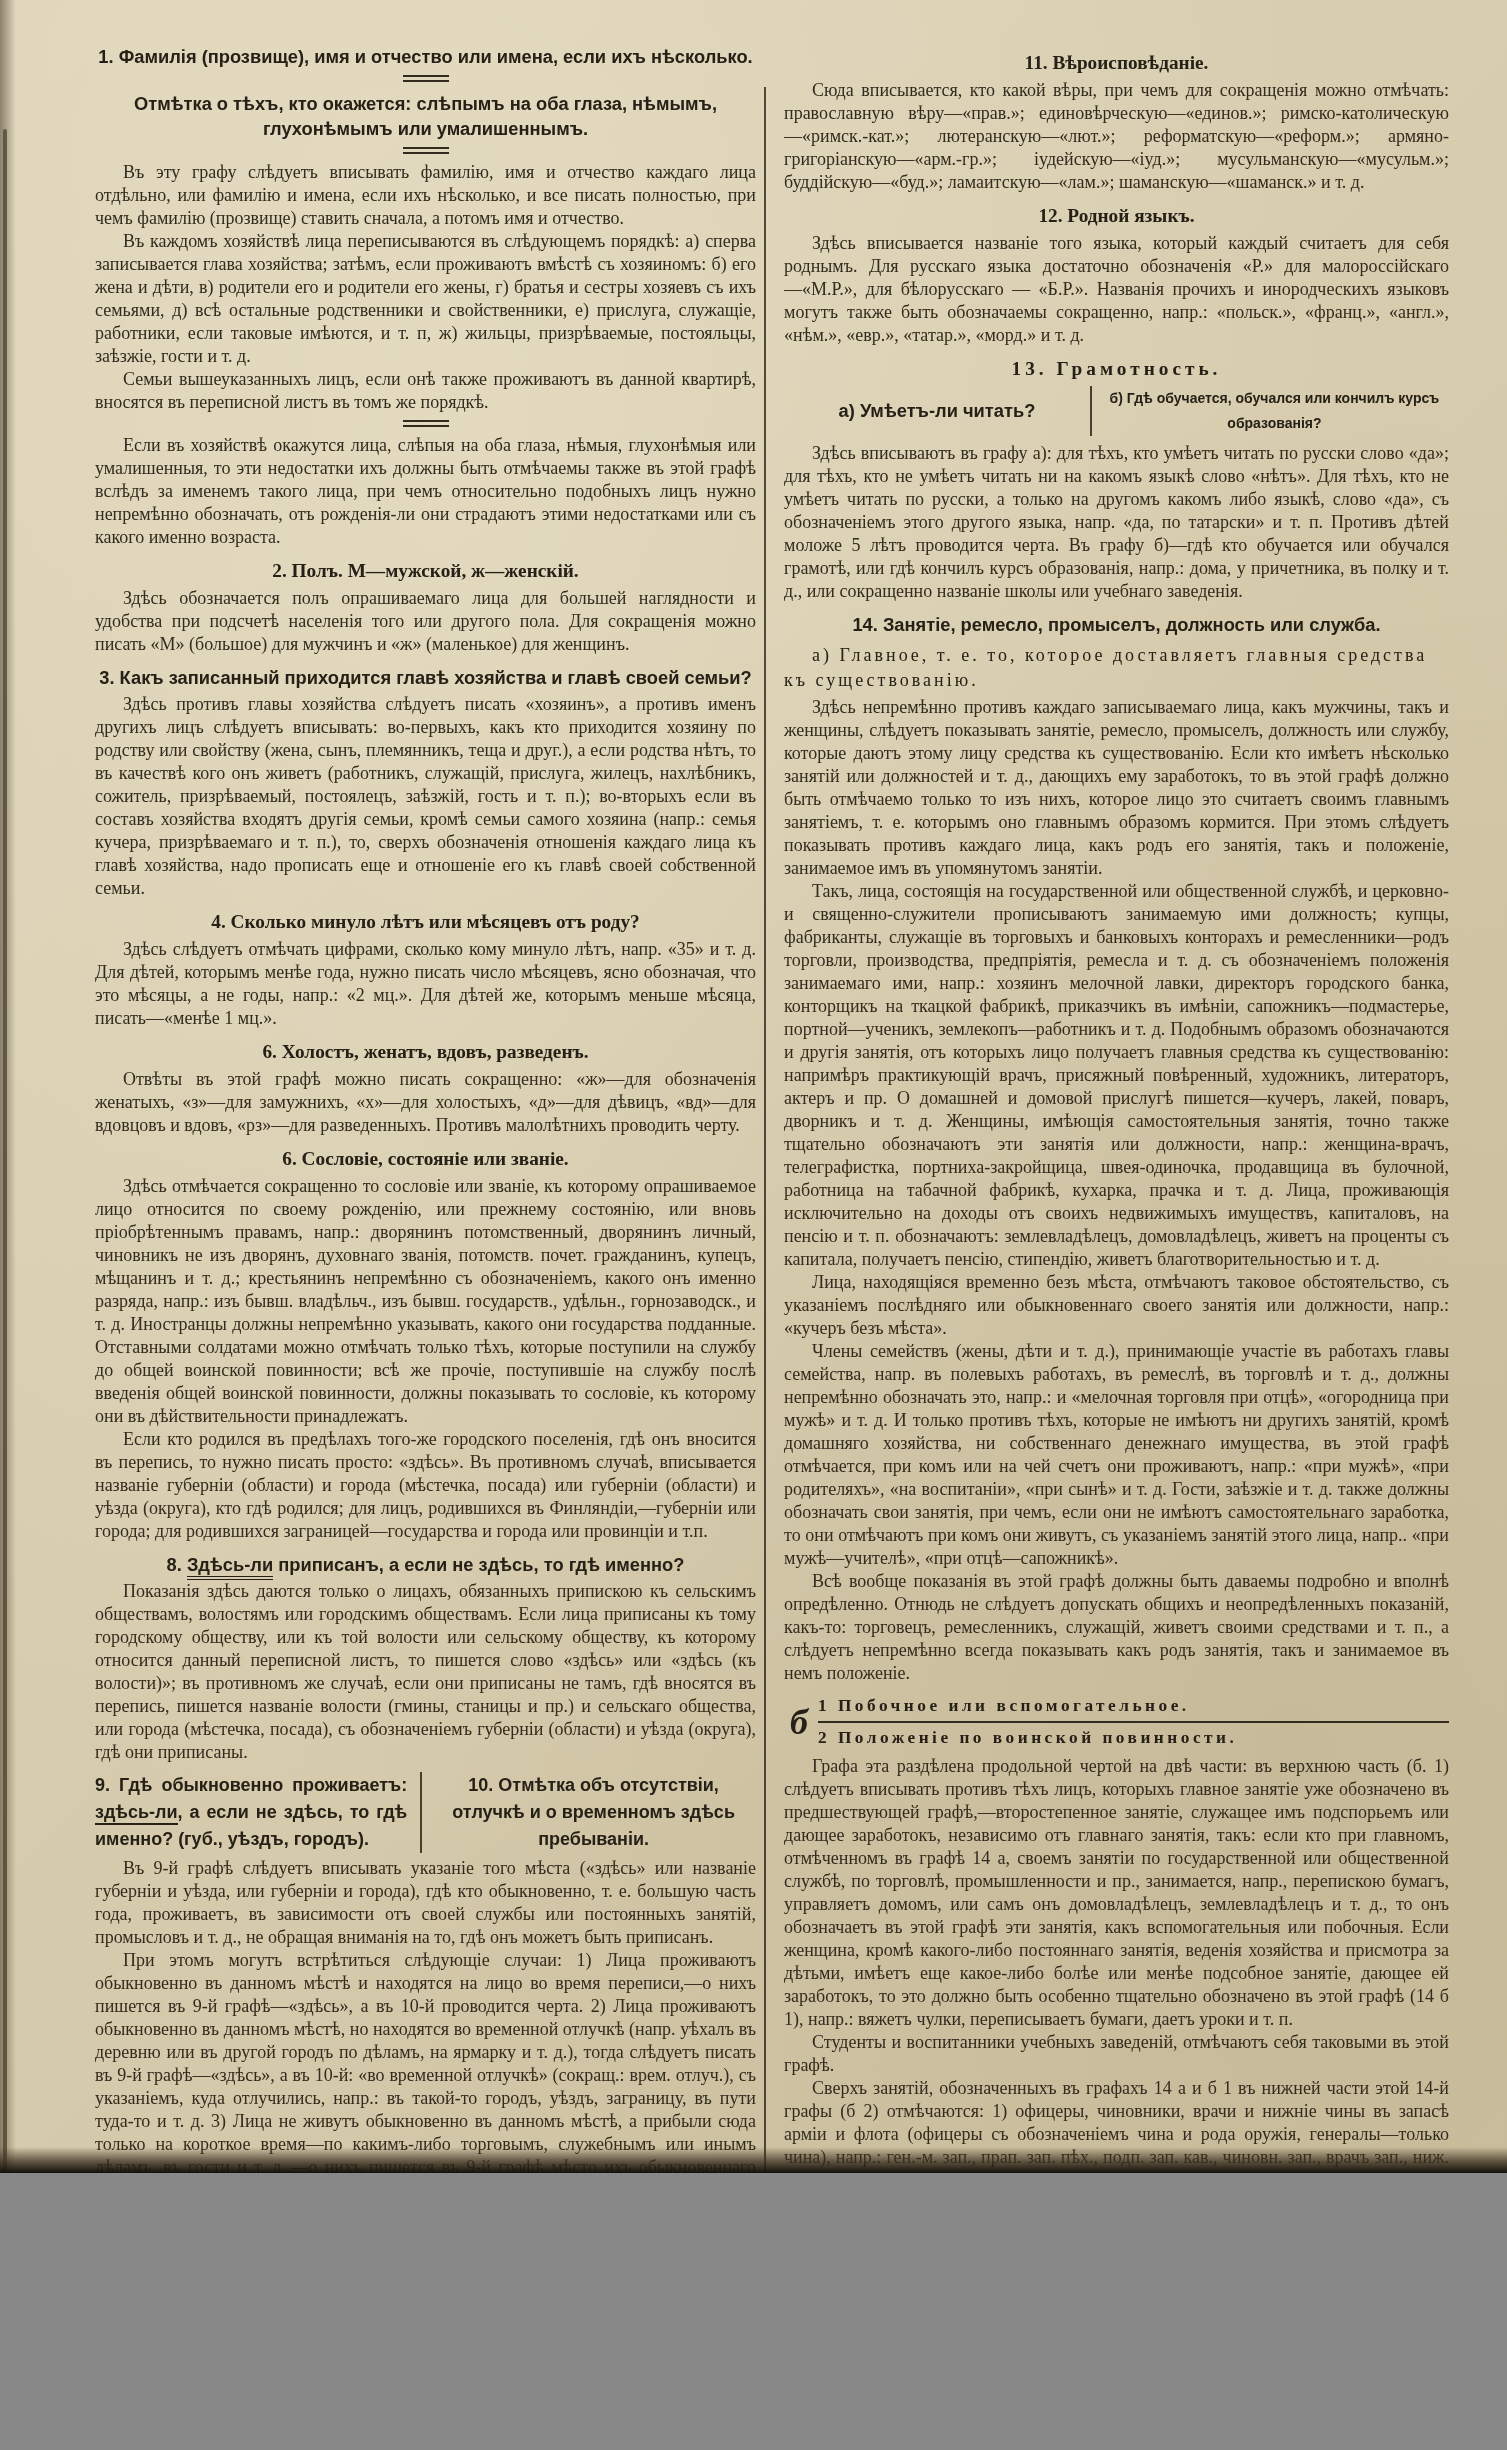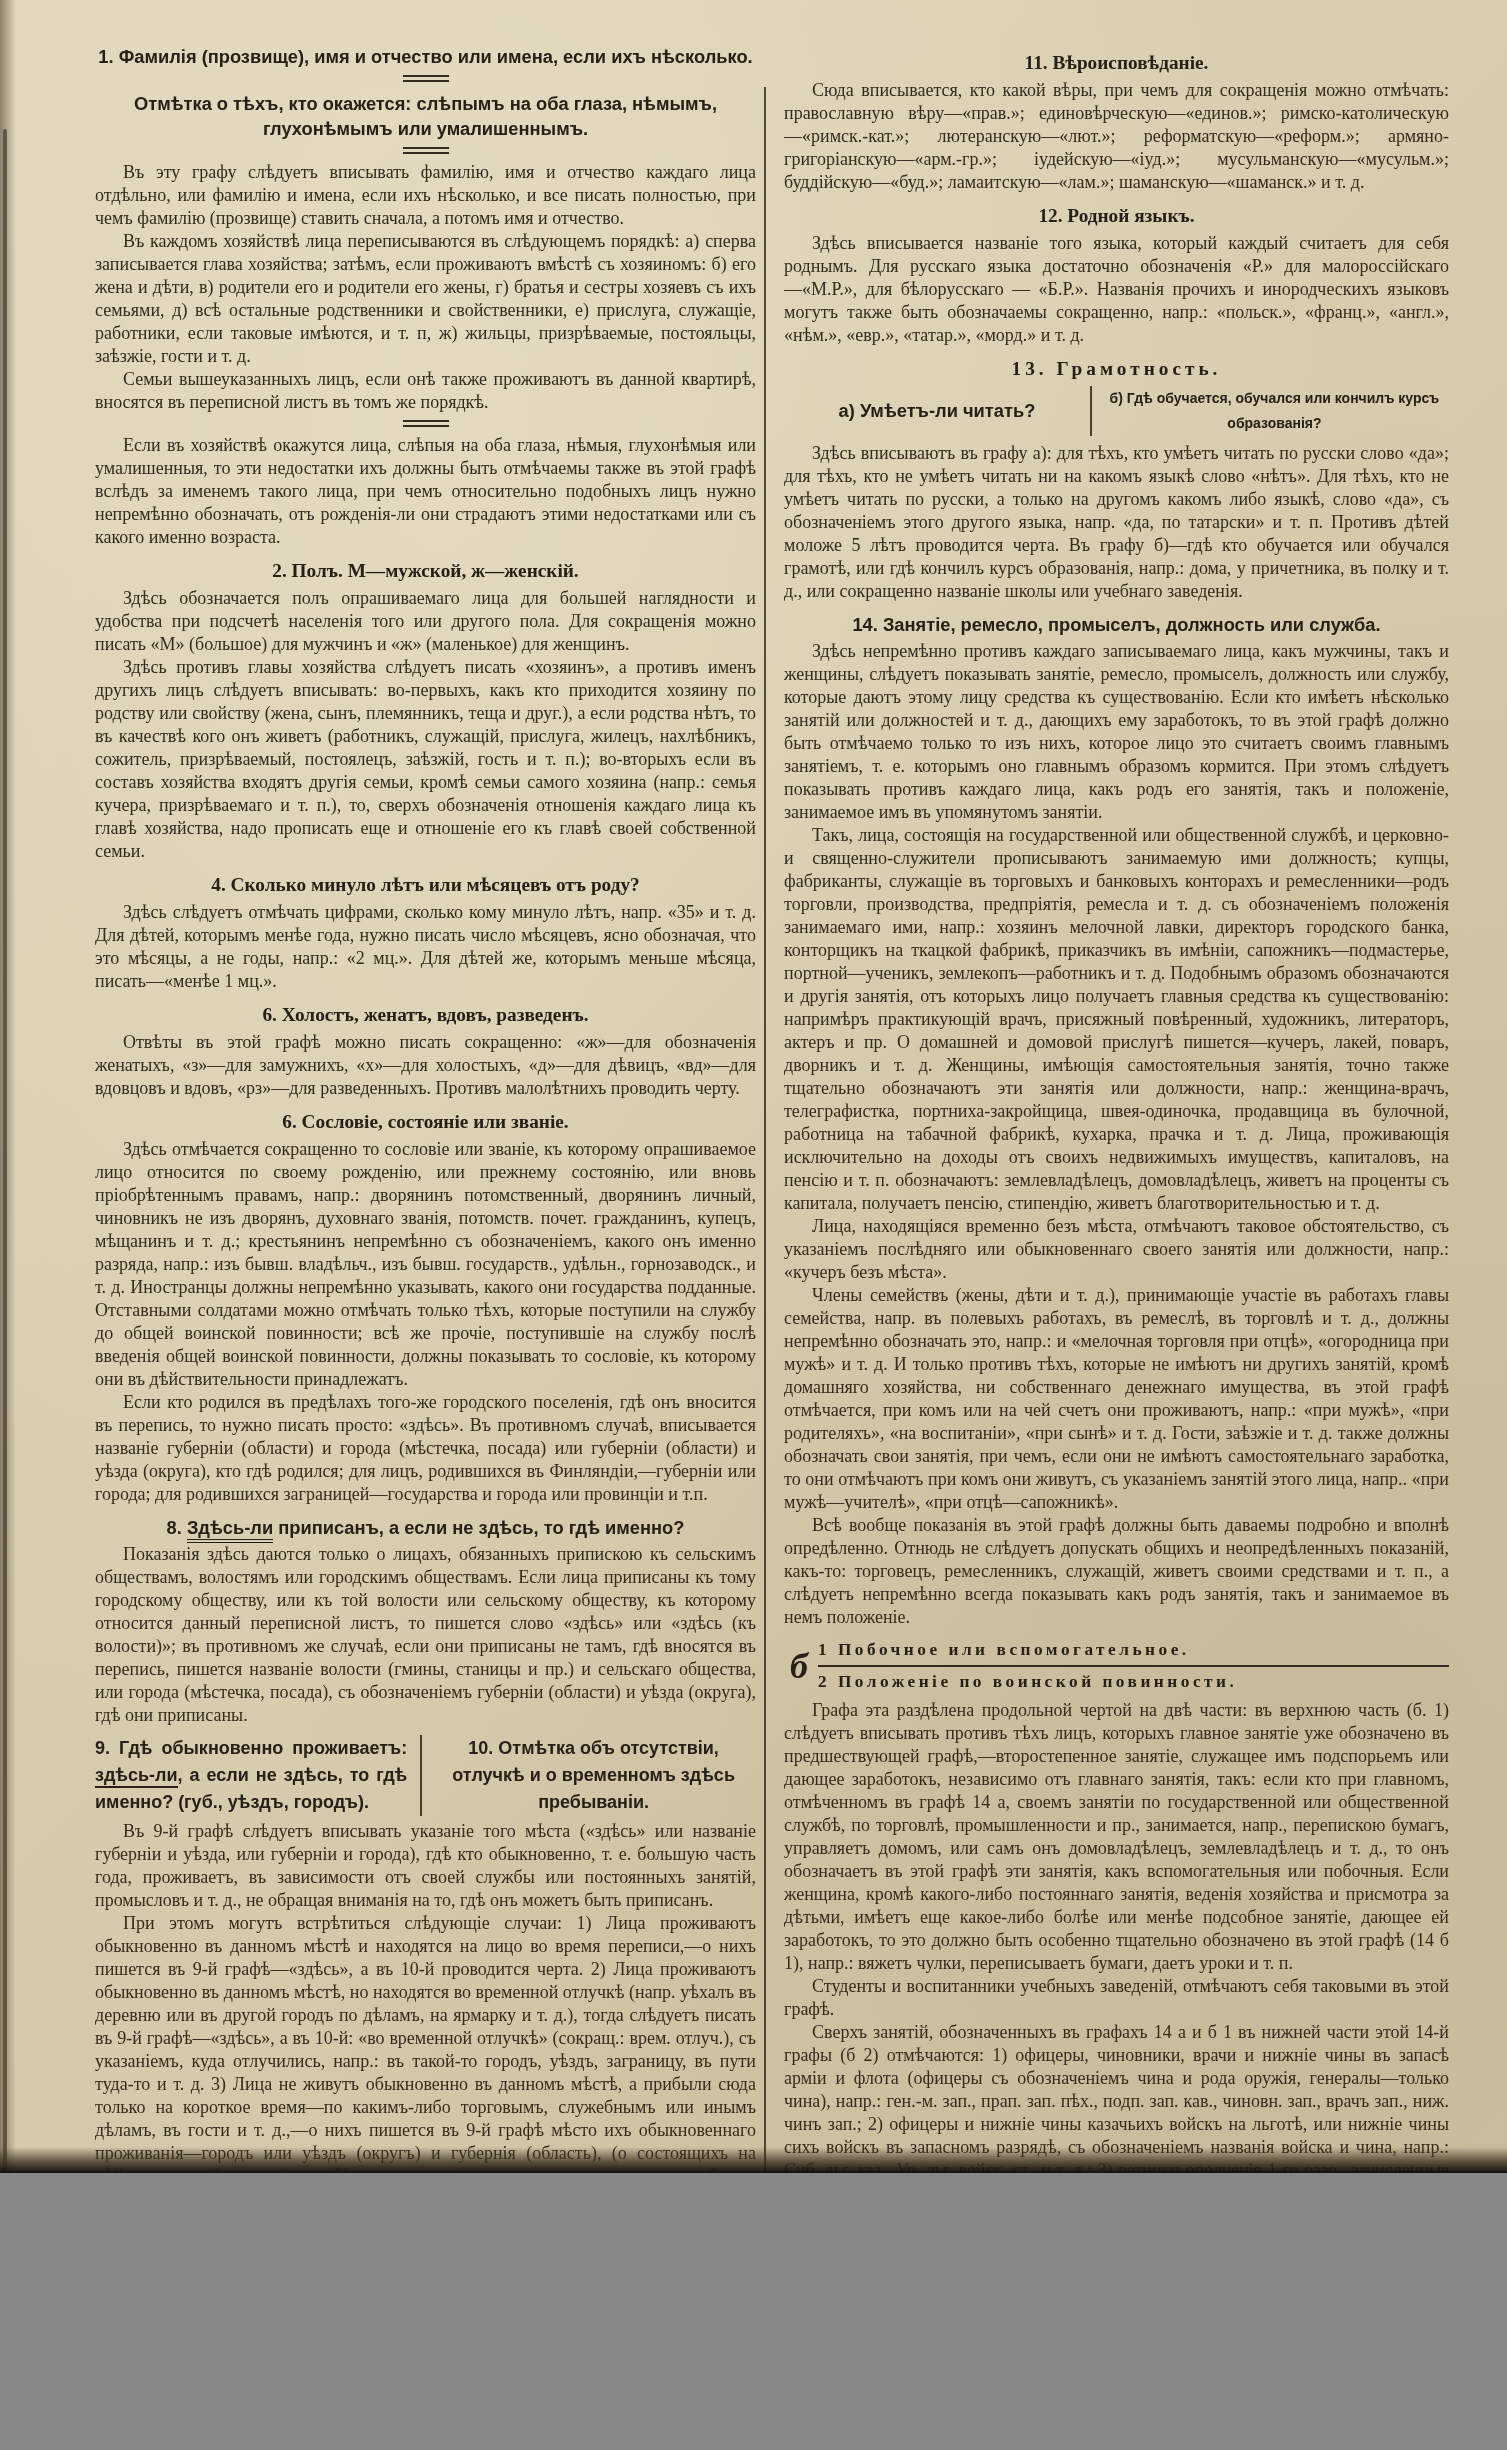--- a/index.html
+++ b/index.html
@@ -79,20 +79,21 @@
     <div class="rule-sm"></div>
     <p>Въ эту графу слѣдуетъ вписывать фамилію, имя и отчество каждаго лица отдѣльно, или фамилію и имена, если ихъ нѣсколько, и все писать полностью, при чемъ фамилію (прозвище) ставить сначала, а потомъ имя и отчество.</p>
     <p>Въ каждомъ хозяйствѣ лица переписываются въ слѣдующемъ порядкѣ: а) сперва записывается глава хозяйства; затѣмъ, если проживаютъ вмѣстѣ съ хозяиномъ: б) его жена и дѣти, в) родители его и родители его жены, г) братья и сестры хозяевъ съ ихъ семьями, д) всѣ остальные родственники и свойственники, е) прислуга, служащіе, работники, если таковые имѣются, и т. п, ж) жильцы, призрѣваемые, постояльцы, заѣзжіе, гости и т. д.</p>
     <p>Семьи вышеуказанныхъ лицъ, если онѣ также проживаютъ въ данной квартирѣ, вносятся въ переписной листъ въ томъ же порядкѣ.</p>
     <div class="rule-sm"></div>
     <p>Если въ хозяйствѣ окажутся лица, слѣпыя на оба глаза, нѣмыя, глухонѣмыя или умалишенныя, то эти недостатки ихъ должны быть отмѣчаемы также въ этой графѣ вслѣдъ за именемъ такого лица, при чемъ относительно подобныхъ лицъ нужно непремѣнно обозначать, отъ рожденія-ли они страдаютъ этими недостатками или съ какого именно возраста.</p>
 
     <h2 class="h-serif">2. Полъ. М—мужской, ж—женскій.</h2>
     <p>Здѣсь обозначается полъ опрашиваемаго лица для большей наглядности и удобства при подсчетѣ населенія того или другого пола. Для сокращенія можно писать «М» (большое) для мужчинъ и «ж» (маленькое) для женщинъ.</p>
 
+    <h2 class="h-sans">3. Какъ записанный приходится главѣ хозяйства и главѣ своей семьи?</h2>
     <p>Здѣсь противъ главы хозяйства слѣдуетъ писать «хозяинъ», а противъ именъ другихъ лицъ слѣдуетъ вписывать: во-первыхъ, какъ кто приходится хозяину по родству или свойству (жена, сынъ, племянникъ, теща и друг.), а если родства нѣтъ, то въ качествѣ кого онъ живетъ (работникъ, служащій, прислуга, жилецъ, нахлѣбникъ, сожитель, призрѣваемый, постоялецъ, заѣзжій, гость и т. п.); во-вторыхъ если въ составъ хозяйства входятъ другія семьи, кромѣ семьи самого хозяина (напр.: семья кучера, призрѣваемаго и т. п.), то, сверхъ обозначенія отношенія каждаго лица къ главѣ хозяйства, надо прописать еще и отношеніе его къ главѣ своей собственной семьи.</p>
 
     <h2 class="h-serif">4. Сколько минуло лѣтъ или мѣсяцевъ отъ роду?</h2>
     <p>Здѣсь слѣдуетъ отмѣчать цифрами, сколько кому минуло лѣтъ, напр. «35» и т. д. Для дѣтей, которымъ менѣе года, нужно писать число мѣсяцевъ, ясно обозначая, что это мѣсяцы, а не годы, напр.: «2 мц.». Для дѣтей же, которымъ меньше мѣсяца, писать—«менѣе 1 мц.».</p>
 
     <h2 class="h-serif">6. Холостъ, женатъ, вдовъ, разведенъ.</h2>
     <p>Отвѣты въ этой графѣ можно писать сокращенно: «ж»—для обозначенія женатыхъ, «з»—для замужнихъ, «х»—для холостыхъ, «д»—для дѣвицъ, «вд»—для вдовцовъ и вдовъ, «рз»—для разведенныхъ. Противъ малолѣтнихъ проводить черту.</p>
 
     <h2 class="h-serif">6. Сословіе, состояніе или званіе.</h2>
     <p>Здѣсь отмѣчается сокращенно то сословіе или званіе, къ которому опрашиваемое лицо относится по своему рожденію, или прежнему состоянію, или вновь пріобрѣтеннымъ правамъ, напр.: дворянинъ потомственный, дворянинъ личный, чиновникъ не изъ дворянъ, духовнаго званія, потомств. почет. гражданинъ, купецъ, мѣщанинъ и т. д.; крестьянинъ непремѣнно съ обозначеніемъ, какого онъ именно разряда, напр.: изъ бывш. владѣльч., изъ бывш. государств., удѣльн., горнозаводск., и т. д. Иностранцы должны непремѣнно указывать, какого они государства подданные. Отставными солдатами можно отмѣчать только тѣхъ, которые поступили на службу до общей воинской повинности; всѣ же прочіе, поступившіе на службу послѣ введенія общей воинской повинности, должны показывать то сословіе, къ которому они въ дѣйствительности принадлежатъ.</p>
@@ -122,20 +123,21 @@
     <p>Здѣсь вписывается названіе того языка, который каждый считаетъ для себя роднымъ. Для русскаго языка достаточно обозначенія «Р.» для малороссійскаго—«М.Р.», для бѣлорусскаго — «Б.Р.». Названія прочихъ и инородческихъ языковъ могутъ также быть обозначаемы сокращенно, напр.: «польск.», «франц.», «англ.», «нѣм.», «евр.», «татар.», «морд.» и т. д.</p>
 
     <h2 class="h-serif h-space">13. Грамотность.</h2>
     <div class="grid-13">
       <div class="cell-a">а) Умѣетъ-ли читать?</div>
       <div class="cell-b">б) Гдѣ обучается, обучался или кончилъ курсъ образованія?</div>
     </div>
     <p>Здѣсь вписываютъ въ графу а): для тѣхъ, кто умѣетъ читать по русски слово «да»; для тѣхъ, кто не умѣетъ читать ни на какомъ языкѣ слово «нѣтъ». Для тѣхъ, кто не умѣетъ читать по русски, а только на другомъ какомъ либо языкѣ, слово «да», съ обозначеніемъ этого другого языка, напр. «да, по татарски» и т. п. Противъ дѣтей моложе 5 лѣтъ проводится черта. Въ графу б)—гдѣ кто обучается или обучался грамотѣ, или гдѣ кончилъ курсъ образованія, напр.: дома, у причетника, въ полку и т. д., или сокращенно названіе школы или учебнаго заведенія.</p>
 
     <h2 class="h-sans">14. Занятіе, ремесло, промыселъ, должность или служба.</h2>
+    <div class="h-14a">а) Главное, т. е. то, которое доставляетъ главныя средства къ существованію.</div>
     <p>Здѣсь непремѣнно противъ каждаго записываемаго лица, какъ мужчины, такъ и женщины, слѣдуетъ показывать занятіе, ремесло, промыселъ, должность или службу, которые даютъ этому лицу средства къ существованію. Если кто имѣетъ нѣсколько занятій или должностей и т. д., дающихъ ему заработокъ, то въ этой графѣ должно быть отмѣчаемо только то изъ нихъ, которое лицо это считаетъ своимъ главнымъ занятіемъ, т. е. которымъ оно главнымъ образомъ кормится. При этомъ слѣдуетъ показывать противъ каждаго лица, какъ родъ его занятія, такъ и положеніе, занимаемое имъ въ упомянутомъ занятіи.</p>
     <p>Такъ, лица, состоящія на государственной или общественной службѣ, и церковно-и священно-служители прописываютъ занимаемую ими должность; купцы, фабриканты, служащіе въ торговыхъ и банковыхъ конторахъ и ремесленники—родъ торговли, производства, предпріятія, ремесла и т. д. съ обозначеніемъ положенія занимаемаго ими, напр.: хозяинъ мелочной лавки, директоръ городского банка, конторщикъ на ткацкой фабрикѣ, приказчикъ въ имѣніи, сапожникъ—подмастерье, портной—ученикъ, землекопъ—работникъ и т. д. Подобнымъ образомъ обозначаются и другія занятія, отъ которыхъ лицо получаетъ главныя средства къ существованію: напримѣръ практикующій врачъ, присяжный повѣренный, художникъ, литераторъ, актеръ и пр. О домашней и домовой прислугѣ пишется—кучеръ, лакей, поваръ, дворникъ и т. д. Женщины, имѣющія самостоятельныя занятія, точно также тщательно обозначаютъ эти занятія или должности, напр.: женщина-врачъ, телеграфистка, портниха-закройщица, швея-одиночка, продавщица въ булочной, работница на табачной фабрикѣ, кухарка, прачка и т. д. Лица, проживающія исключительно на доходы отъ своихъ недвижимыхъ имуществъ, капиталовъ, на пенсію и т. п. обозначаютъ: землевладѣлецъ, домовладѣлецъ, живетъ на проценты съ капитала, получаетъ пенсію, стипендію, живетъ благотворительностью и т. д.</p>
     <p>Лица, находящіяся временно безъ мѣста, отмѣчаютъ таковое обстоятельство, съ указаніемъ послѣдняго или обыкновеннаго своего занятія или должности, напр.: «кучеръ безъ мѣста».</p>
     <p>Члены семействъ (жены, дѣти и т. д.), принимающіе участіе въ работахъ главы семейства, напр. въ полевыхъ работахъ, въ ремеслѣ, въ торговлѣ и т. д., должны непремѣнно обозначать это, напр.: и «мелочная торговля при отцѣ», «огородница при мужѣ» и т. д. И только противъ тѣхъ, которые не имѣютъ ни другихъ занятій, кромѣ домашняго хозяйства, ни собственнаго денежнаго имущества, въ этой графѣ отмѣчается, при комъ или на чей счетъ они проживаютъ, напр.: «при мужѣ», «при родителяхъ», «на воспитаніи», «при сынѣ» и т. д. Гости, заѣзжіе и т. д. также должны обозначать свои занятія, при чемъ, если они не имѣютъ самостоятельнаго заработка, то они отмѣчаютъ при комъ они живутъ, съ указаніемъ занятій этого лица, напр.. «при мужѣ—учителѣ», «при отцѣ—сапожникѣ».</p>
     <p>Всѣ вообще показанія въ этой графѣ должны быть даваемы подробно и вполнѣ опредѣленно. Отнюдь не слѣдуетъ допускать общихъ и неопредѣленныхъ показаній, какъ-то: торговецъ, ремесленникъ, служащій, живетъ своими средствами и т. п., а слѣдуетъ непремѣнно всегда показывать какъ родъ занятія, такъ и занимаемое въ немъ положеніе.</p>
 
     <div class="b-block">
       <div class="b-letter">б</div>
       <div class="b-lines">
         <div class="b-line b-line1">1 Побочное или вспомогательное.</div>

